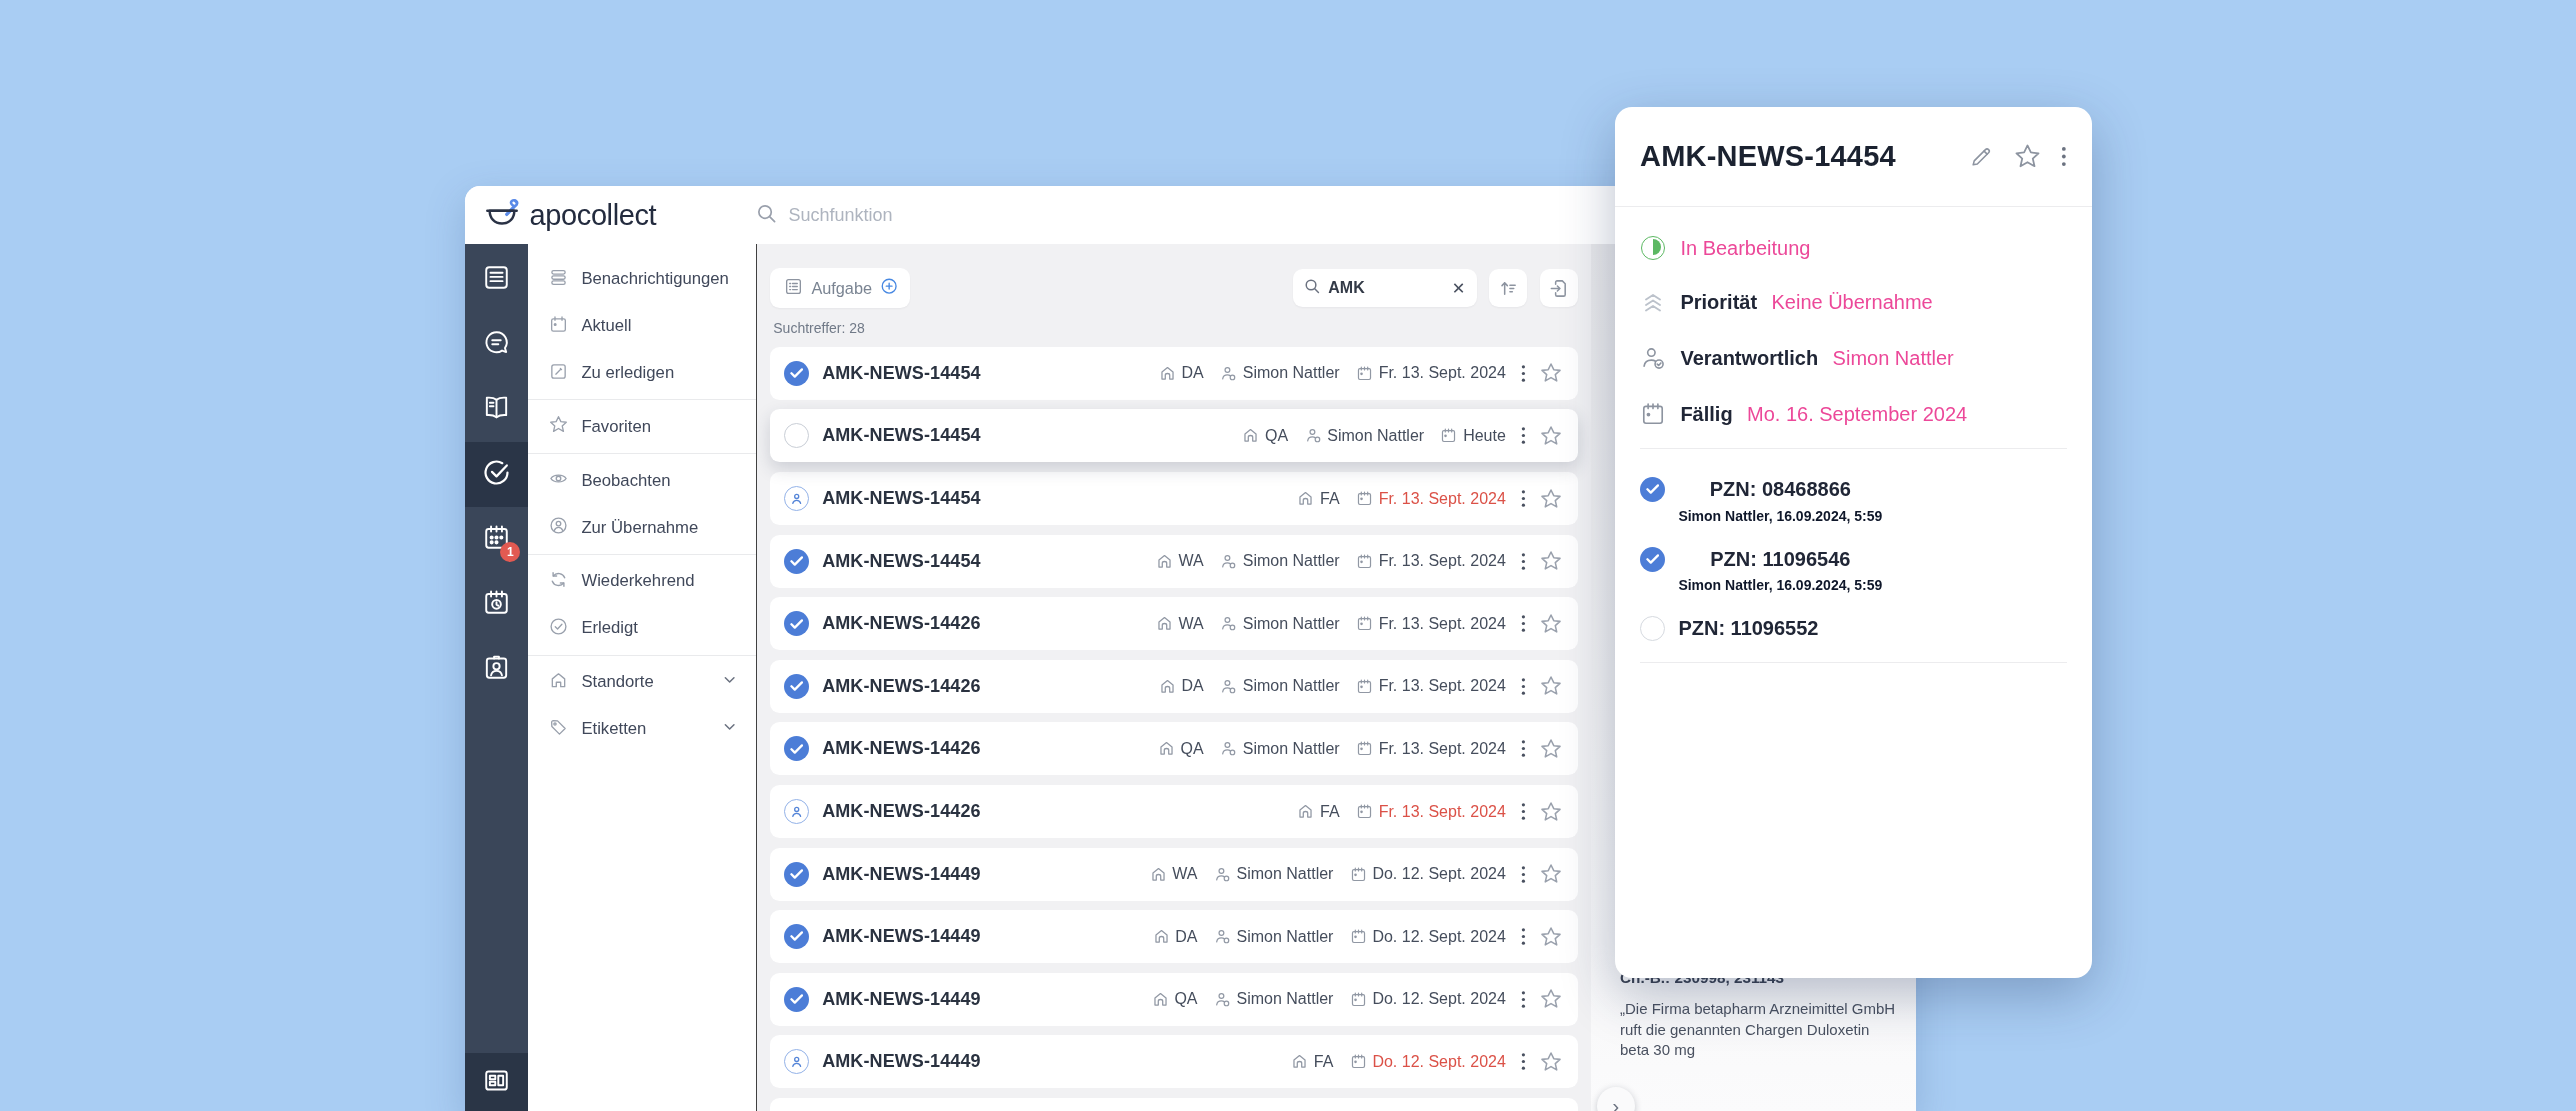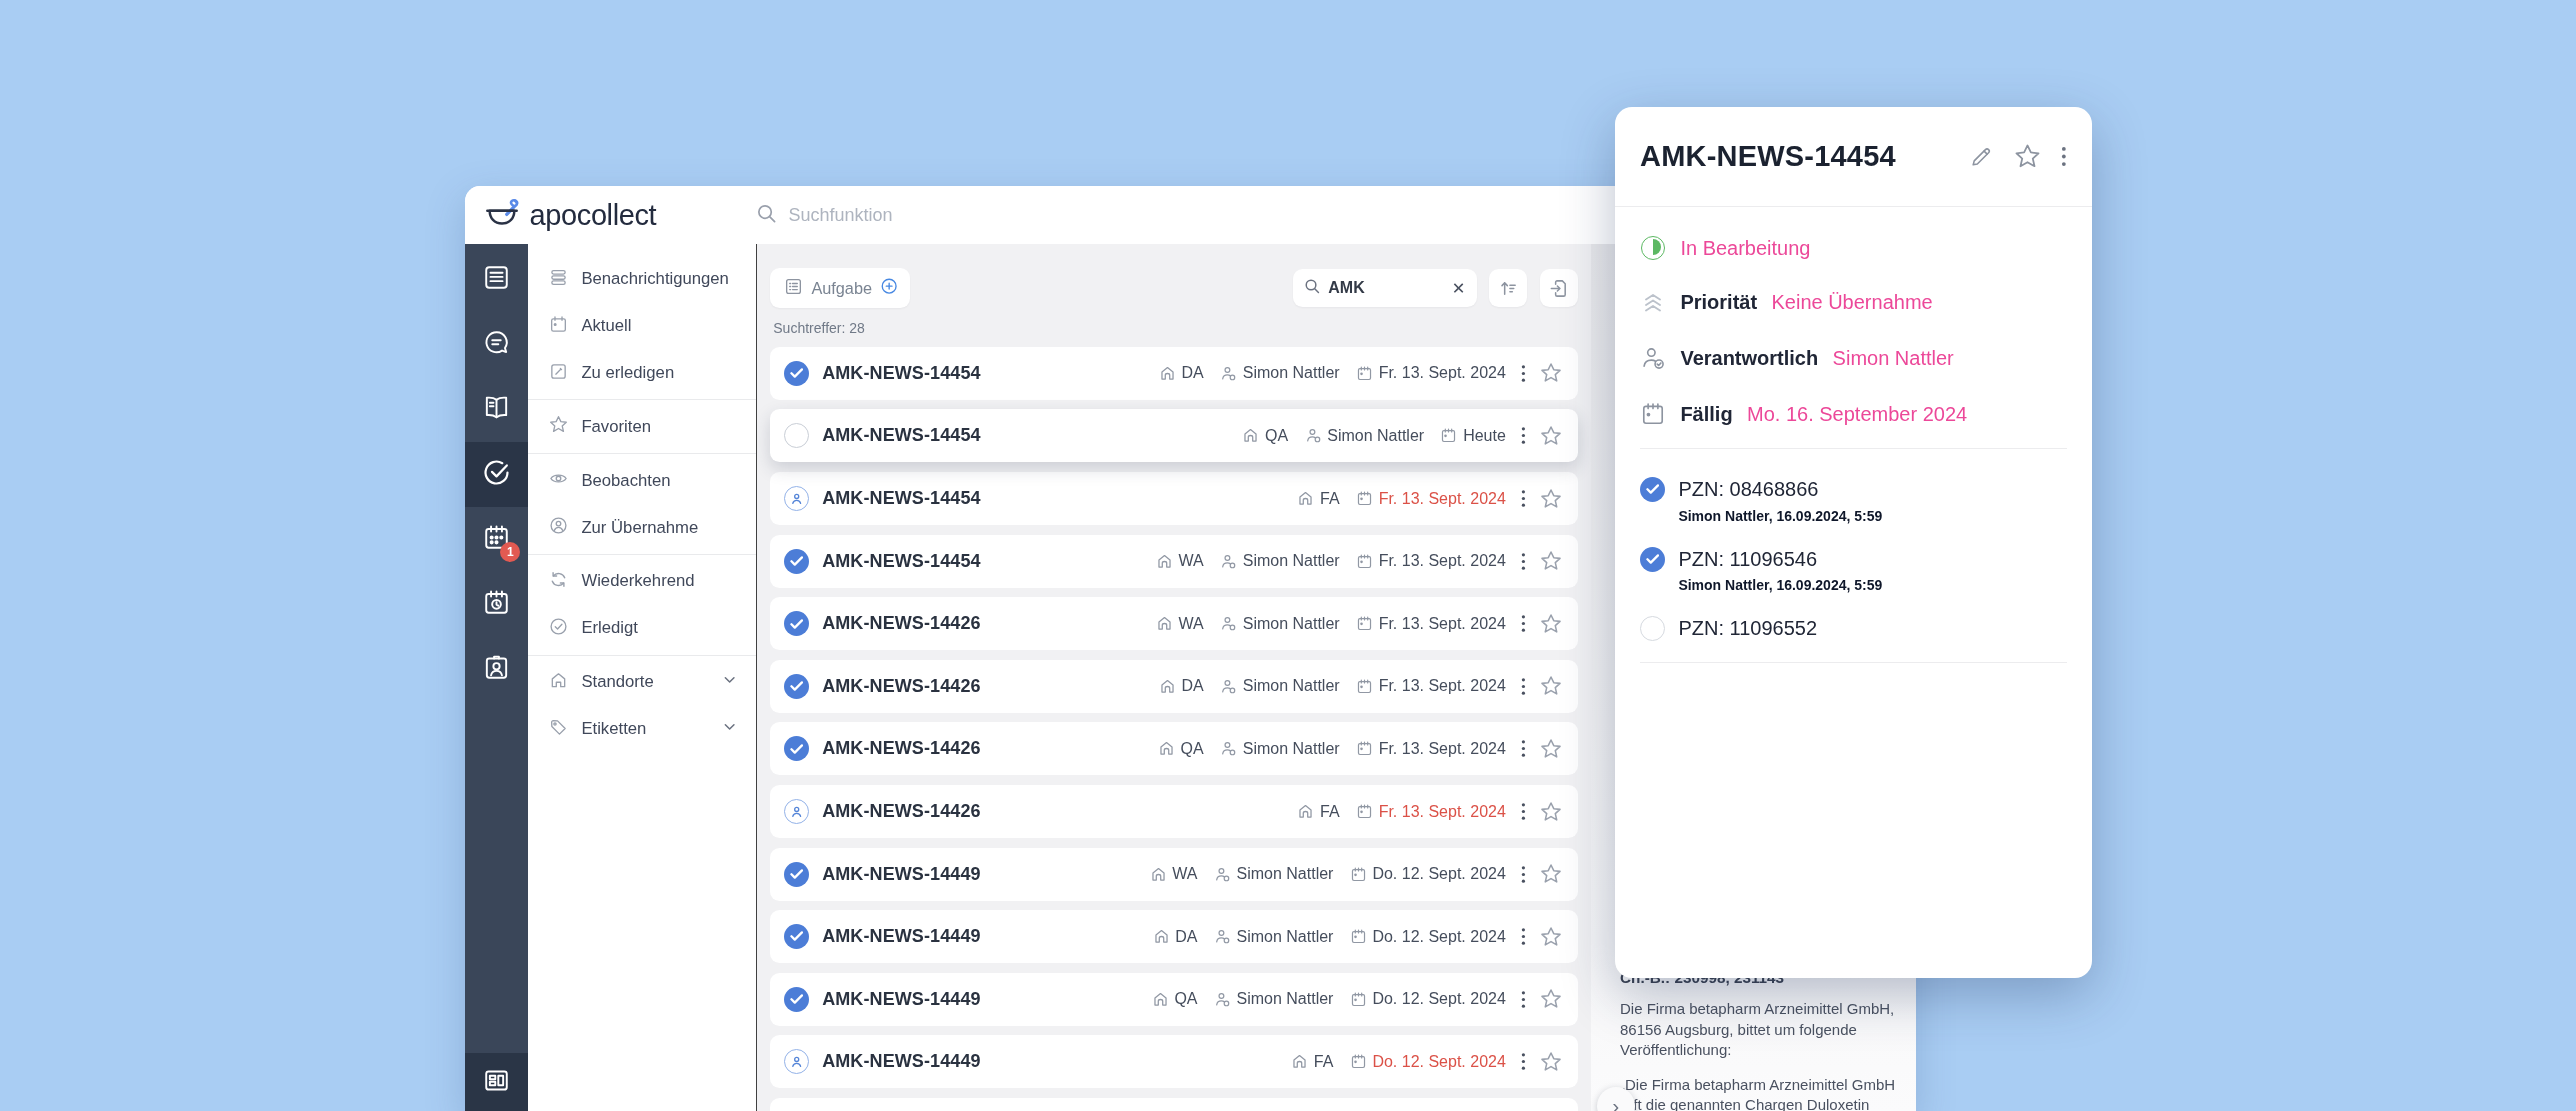--- a/index.html
+++ b/index.html
@@ -100,21 +100,21 @@
   .status-ic { width:24px; height:24px; border:1.9px solid #5CB863; border-radius:50%; position:relative; }
   .status-ic::after { content:""; position:absolute; left:50%; top:1.9px; width:8.3px; height:16.3px;
     background:#5CB863; border-radius:0 8.6px 8.6px 0; }
   .card-divider { height:1px; background:#ECECEE; margin:21px 0 0 0; }
   .checklist { padding-top:29px; }
   .check-item { display:flex; gap:13.4px; align-items:flex-start; margin-bottom:24px; }
   .check-circle { width:25px; height:25px; border-radius:50%; flex:none; display:flex; align-items:center;
     justify-content:center; margin-top:-1px; cursor:pointer; }
   .check-circle[data-state="checked"] { background:#4C7DD7; }
   .check-circle[data-state="unchecked"] { border:1.9px solid #D6DAE0; }
-  .check-text { font-size:20px; font-weight:400; color:#202636; }
+  .check-text { font-size:20px; font-weight:700; color:#202636;text-align:center; }
   .check-meta { font-size:14px; color:#0f172a; margin-top:6.7px; font-weight:700; }
   .card-desc { margin-top:27px; font-size:20.6px; font-weight:700; color:#232A38; line-height:30px; width:431px; }
 </style>
 </head>
 <body>
 
 <div class="app-window">
 
   <header class="app-header">
     <div class="logo">
@@ -893,21 +893,20 @@
       </svg>
     </span>
   </div>
 <div class="row partial"></div>
         </div>
     </main>
 
     <aside class="detail-pane">
       <div class="detail-bottom">
         <div class="batch-line">Ch.-B.: 230998, 231143</div>
-        <div class="detail-para">Die Firma betapharm Arzneimittel GmbH, 86156 Augsburg, bittet um folgende Veröffentlichung:</div>
         <div class="detail-para">„Die Firma betapharm Arzneimittel GmbH ruft die genannten Chargen Duloxetin beta 30 mg</div>
       </div>
       <div class="pane-fab">›</div>
     </aside>
 
   </div>
 </div>
 
 <section class="card">
   <div class="card-header">

